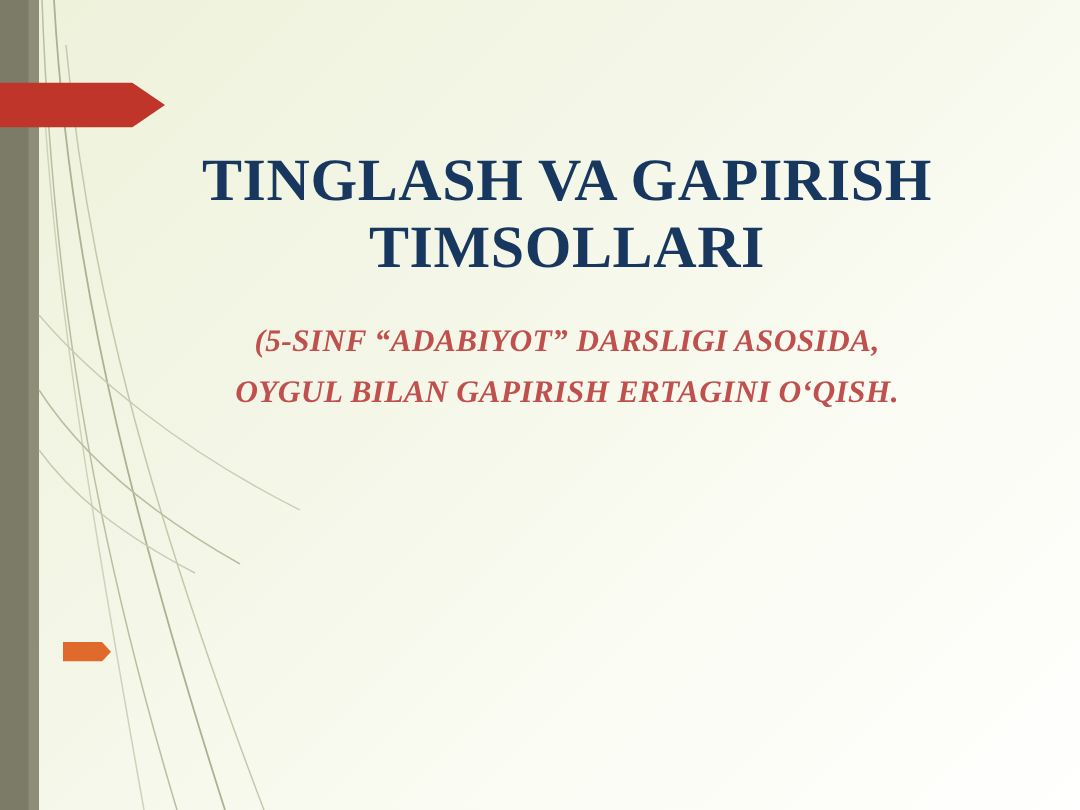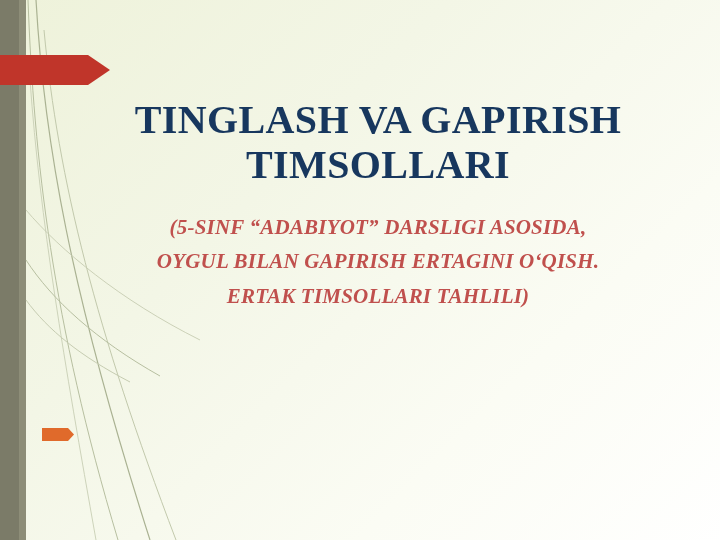--- a/index.html
+++ b/index.html
@@ -119,17 +119,16 @@
   </svg>
 
   <div class="content">
     <h1 class="title">
       <div>TINGLASH VA GAPIRISH</div>
       <div>TIMSOLLARI</div>
     </h1>
     <div class="subtitle">
       <div>(5-SINF “ADABIYOT” DARSLIGI ASOSIDA,</div>
       <div>OYGUL BILAN GAPIRISH ERTAGINI O‘QISH.</div>
-      <div>ERTAK TIMSOLLARI TAHLILI)</div>
     </div>
   </div>
 
 </div>
 
 </body></html>

